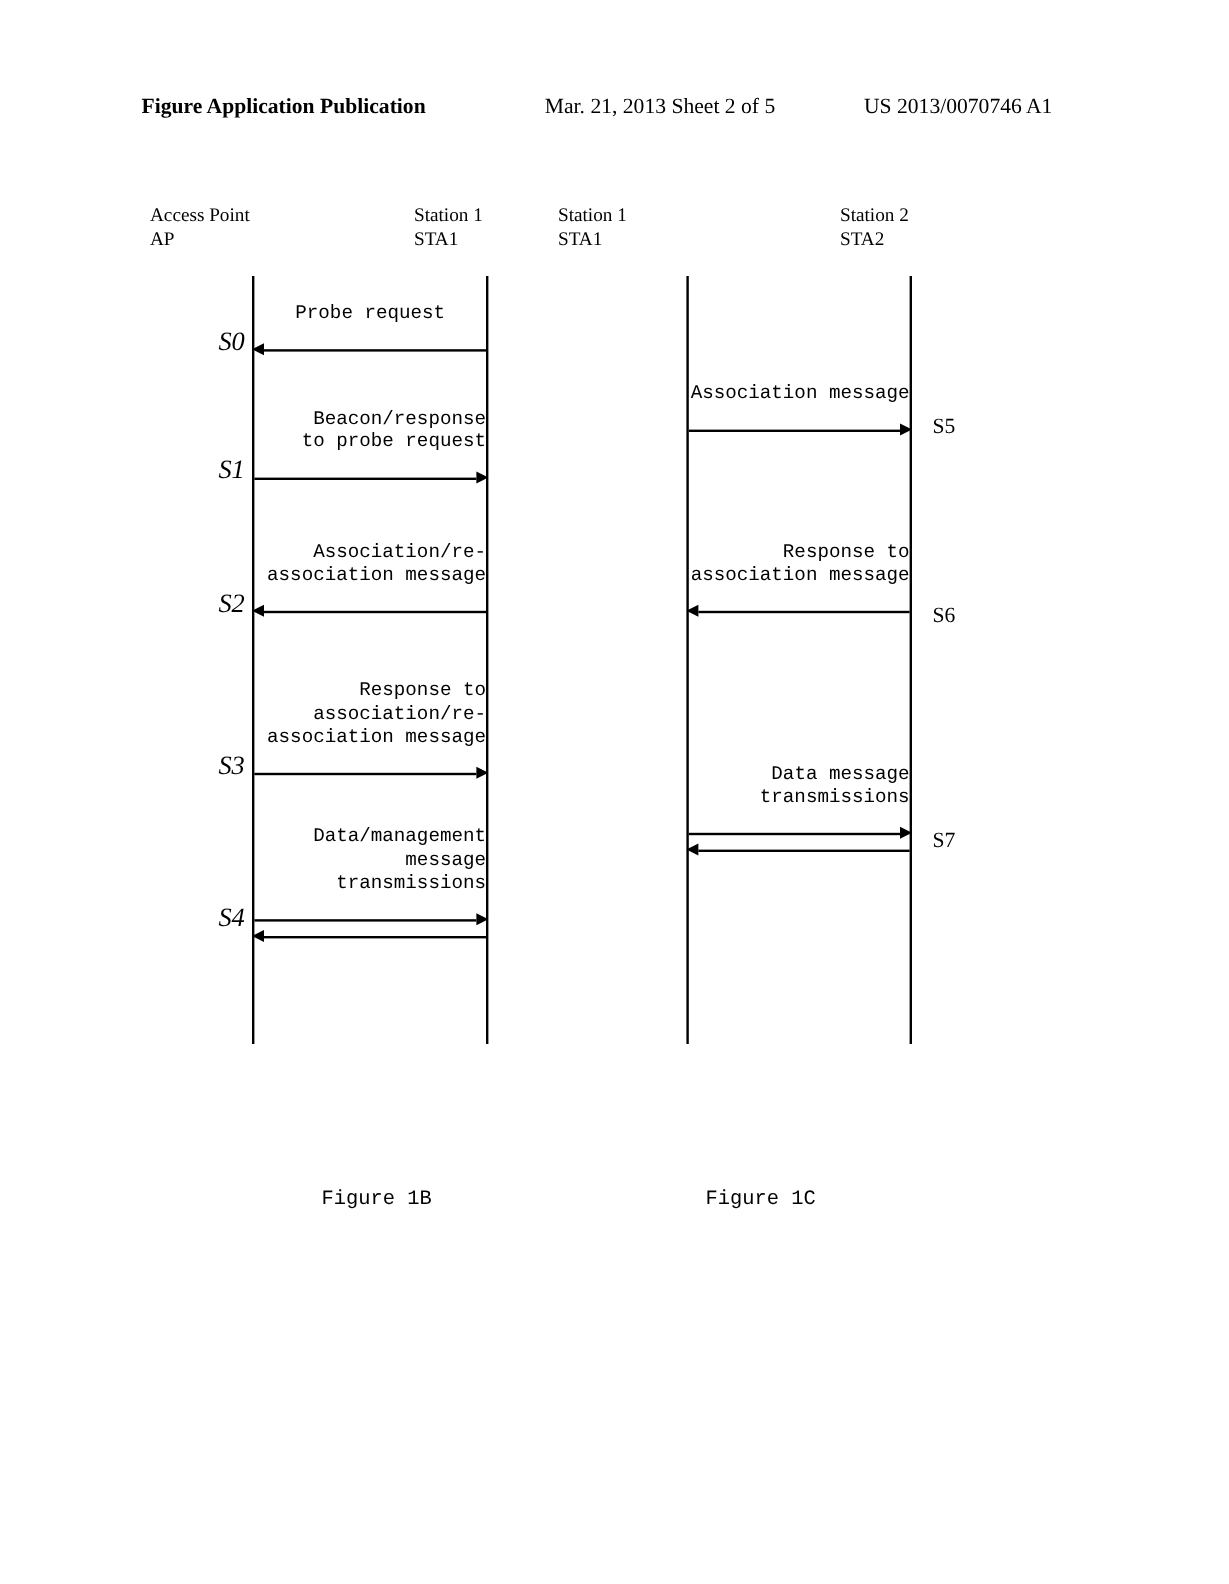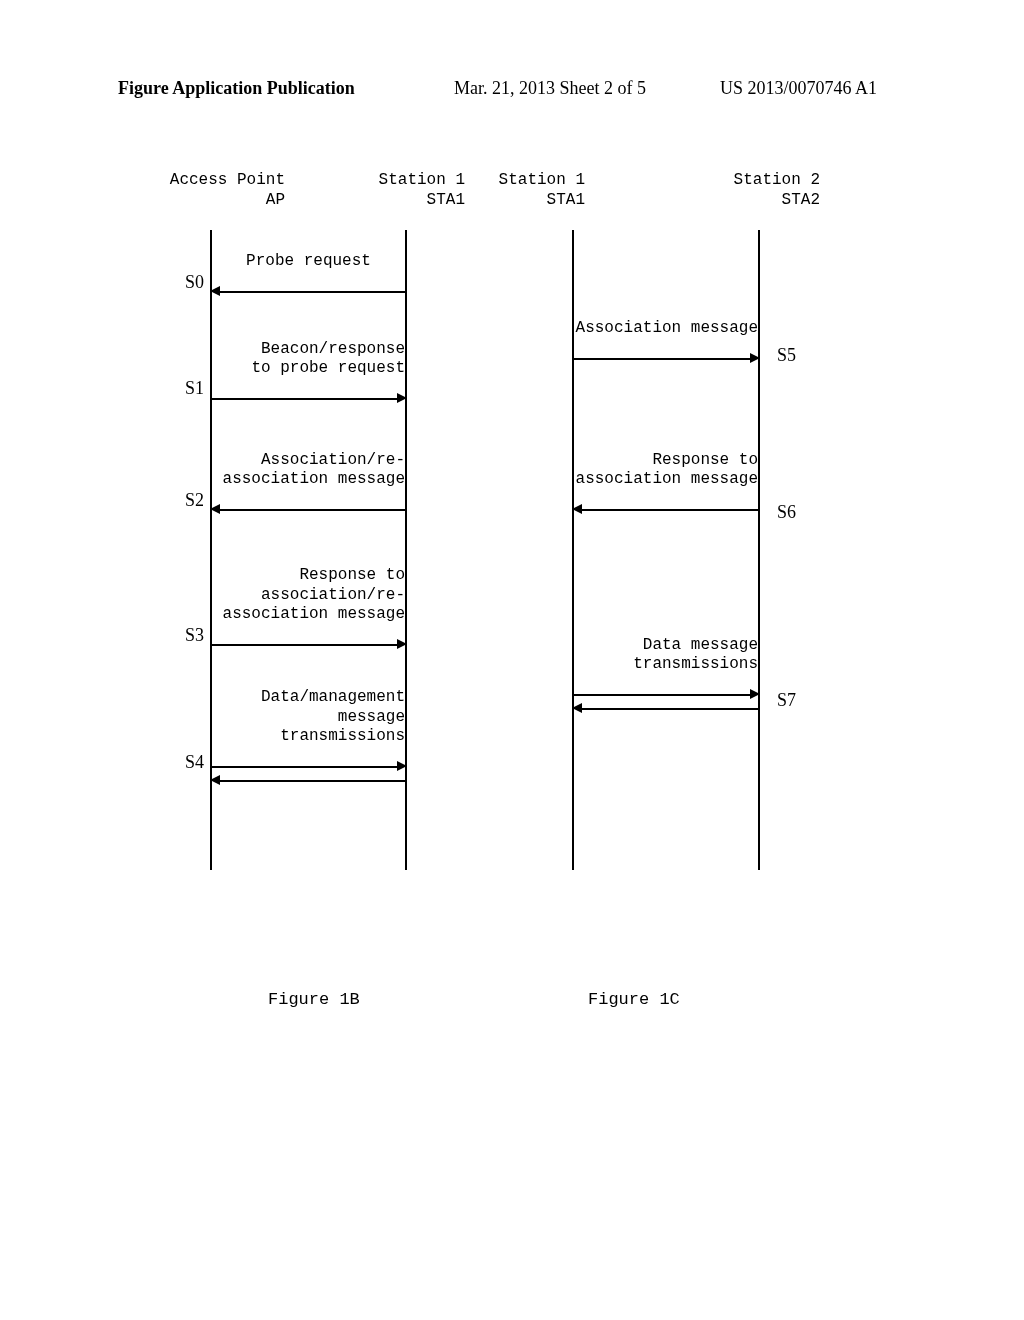--- a/index.html
+++ b/index.html
@@ -28,22 +28,23 @@
     top: 170px;
     left: 0;
     width: 1024px;
     height: 900px;
     font-size: 16px;
   }
   
   .ll-header {
     position: absolute;
     top: 0;
-    text-align: right;
+    text-align: left;
     line-height: 1.25;
+    font-family: Liberation Serif, serif;
   }
   .hdr-ap { left: 125px; width: 160px; }
   .hdr-sta1a { left: 345px; width: 120px; }
   .hdr-sta1b { left: 465px; width: 120px; }
   .hdr-sta2 { left: 700px; width: 120px; }
 
   
   .lifeline {
     position: absolute;
     top: 60px;
@@ -56,21 +57,22 @@
   .ll-sta1b { left: 572px; }
   .ll-sta2 { left: 758px; }
 
   
   .step-l {
     position: absolute;
     left: 174px;
     width: 30px;
     text-align: right;
     font-family: "Times New Roman", serif;
-    font-size: 18px;
+    font-size: 22px;
+    font-style: italic;
   }
   .step-r {
     position: absolute;
     left: 766px;
     width: 30px;
     text-align: right;
     font-family: "Times New Roman", serif;
     font-size: 18px;
   }
 

